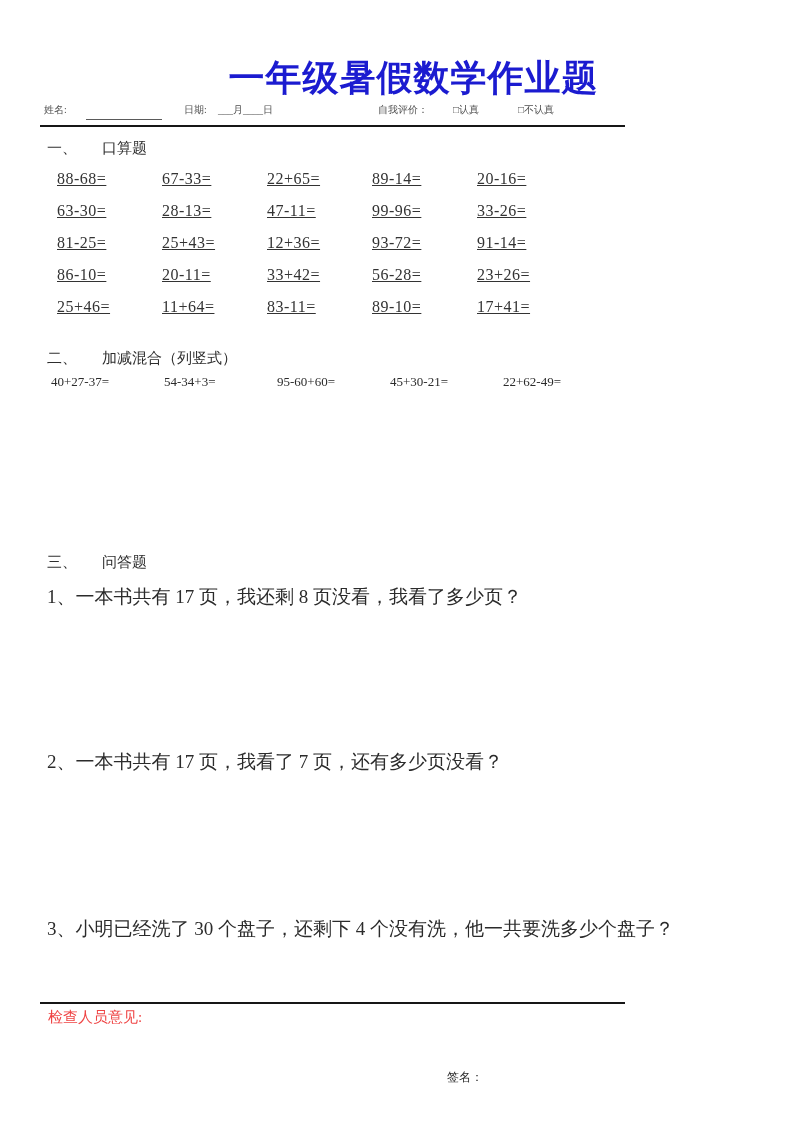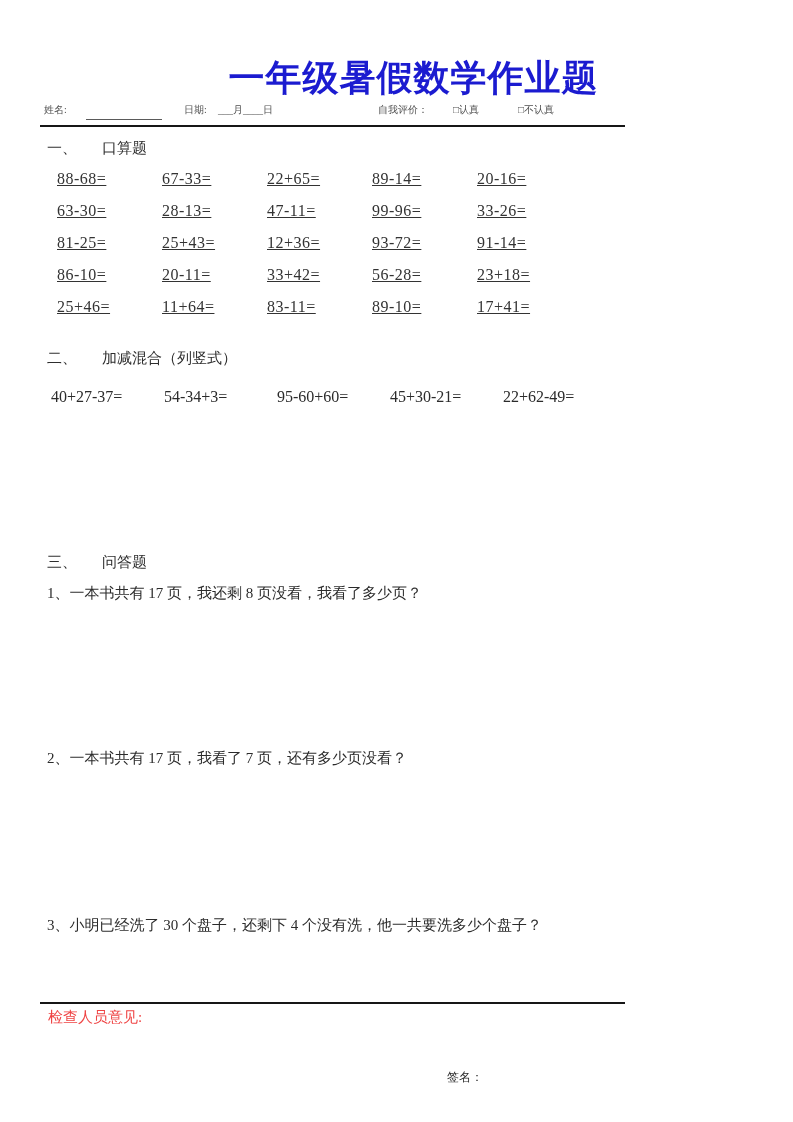--- a/index.html
+++ b/index.html
@@ -49,30 +49,30 @@
     display: grid;
     grid-template-columns: repeat(5, 105px);
     grid-auto-rows: 32px;
     font-size: 16px;
     color: #333333;
     letter-spacing: 0.5px;
     text-decoration: underline;
   }
   .oral-grid span { white-space: nowrap; }
   .mixed-row {
-    top: 388px;
+    top: 374px;
     left: 51px;
     display: flex;
-    font-size: 16px;
+    font-size: 13px;
     color: #2b2b2b;
   }
   .mixed-row span { width: 113px; white-space: nowrap; }
   .question {
     left: 47px;
-    font-size: 15px;
+    font-size: 19px;
     color: #2b2b2b;
     white-space: nowrap;
   }
   .q1 { top: 584px; }
   .q2 { top: 749px; }
   .q3 { top: 916px; }
   .inspector-label { top: 1008px; left: 48px; font-size: 15px; color: #ef4444; }
   .signature-label { top: 1069px; left: 447px; font-size: 12px; color: #2b2b2b; }
 </style>
 </head>
@@ -108,21 +108,21 @@
     <span>33-26=</span>
     <span>81-25=</span>
     <span>25+43=</span>
     <span>12+36=</span>
     <span>93-72=</span>
     <span>91-14=</span>
     <span>86-10=</span>
     <span>20-11=</span>
     <span>33+42=</span>
     <span>56-28=</span>
-    <span>23+18=</span>
+    <span>23+26=</span>
     <span>25+46=</span>
     <span>11+64=</span>
     <span>83-11=</span>
     <span>89-10=</span>
     <span>17+41=</span>
   </div>
 
   <span class="abs section-head sec-num s2-head">二、</span>
   <span class="abs section-head sec-title s2-head">加减混合（列竖式）</span>
 

